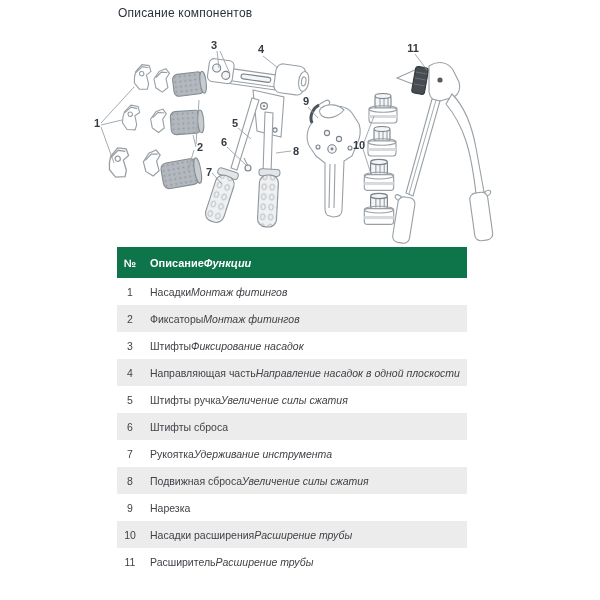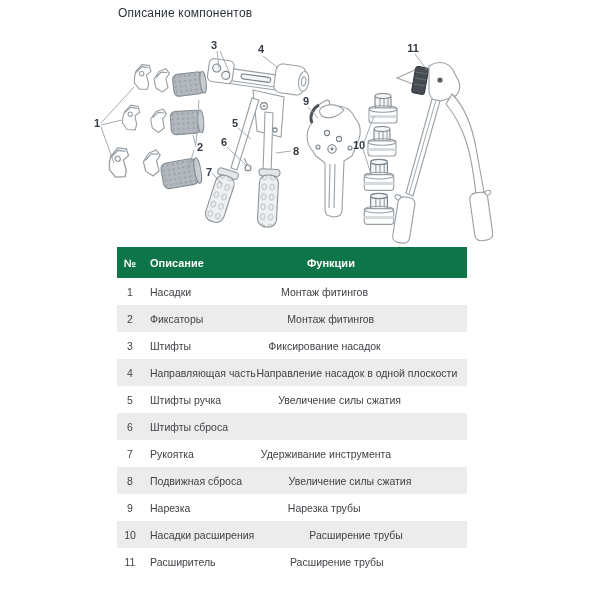--- a/index.html
+++ b/index.html
@@ -16,21 +16,21 @@
   .art text{font-family:"Liberation Sans",sans-serif;font-size:11px;font-weight:700;
             fill:#343b44;text-anchor:middle;}
   
   .tbl{position:absolute;left:117px;top:247px;width:350px;font-size:10.5px;color:#3f4247;}
   .tbl-head{display:flex;align-items:center;height:31px;background:#0e744a;color:#ffffff;
             font-weight:bold;font-size:11px;}
   .tbl-row{display:flex;align-items:center;height:27px;background:#ffffff;white-space:nowrap;}
   .tbl-row.alt{background:#ececec;}
   .c-num{flex:none;width:26px;text-align:center;}
   .c-desc{flex:none;padding-left:7px;}
-  .c-func{flex:1;text-align:center;padding-right:9px;}
+  .c-func{flex:1;text-align:left;padding-right:9px;font-style:italic;}
 </style>
 </head>
 <body>
 
 <div class="screen">
 
   <div class="page-title">Описание компонентов</div>
 
   <svg class="art" viewBox="0 0 600 246">
     <defs>
@@ -241,21 +241,20 @@
       <div class="c-func">Удерживание инструмента</div>
     </div>
     <div class="tbl-row alt">
       <div class="c-num">8</div>
       <div class="c-desc">Подвижная сброса</div>
       <div class="c-func">Увеличение силы сжатия</div>
     </div>
     <div class="tbl-row">
       <div class="c-num">9</div>
       <div class="c-desc">Нарезка</div>
-      <div class="c-func">Нарезка трубы</div>
     </div>
     <div class="tbl-row alt">
       <div class="c-num">10</div>
       <div class="c-desc">Насадки расширения</div>
       <div class="c-func">Расширение трубы</div>
     </div>
     <div class="tbl-row">
       <div class="c-num">11</div>
       <div class="c-desc">Расширитель</div>
       <div class="c-func">Расширение трубы</div>

